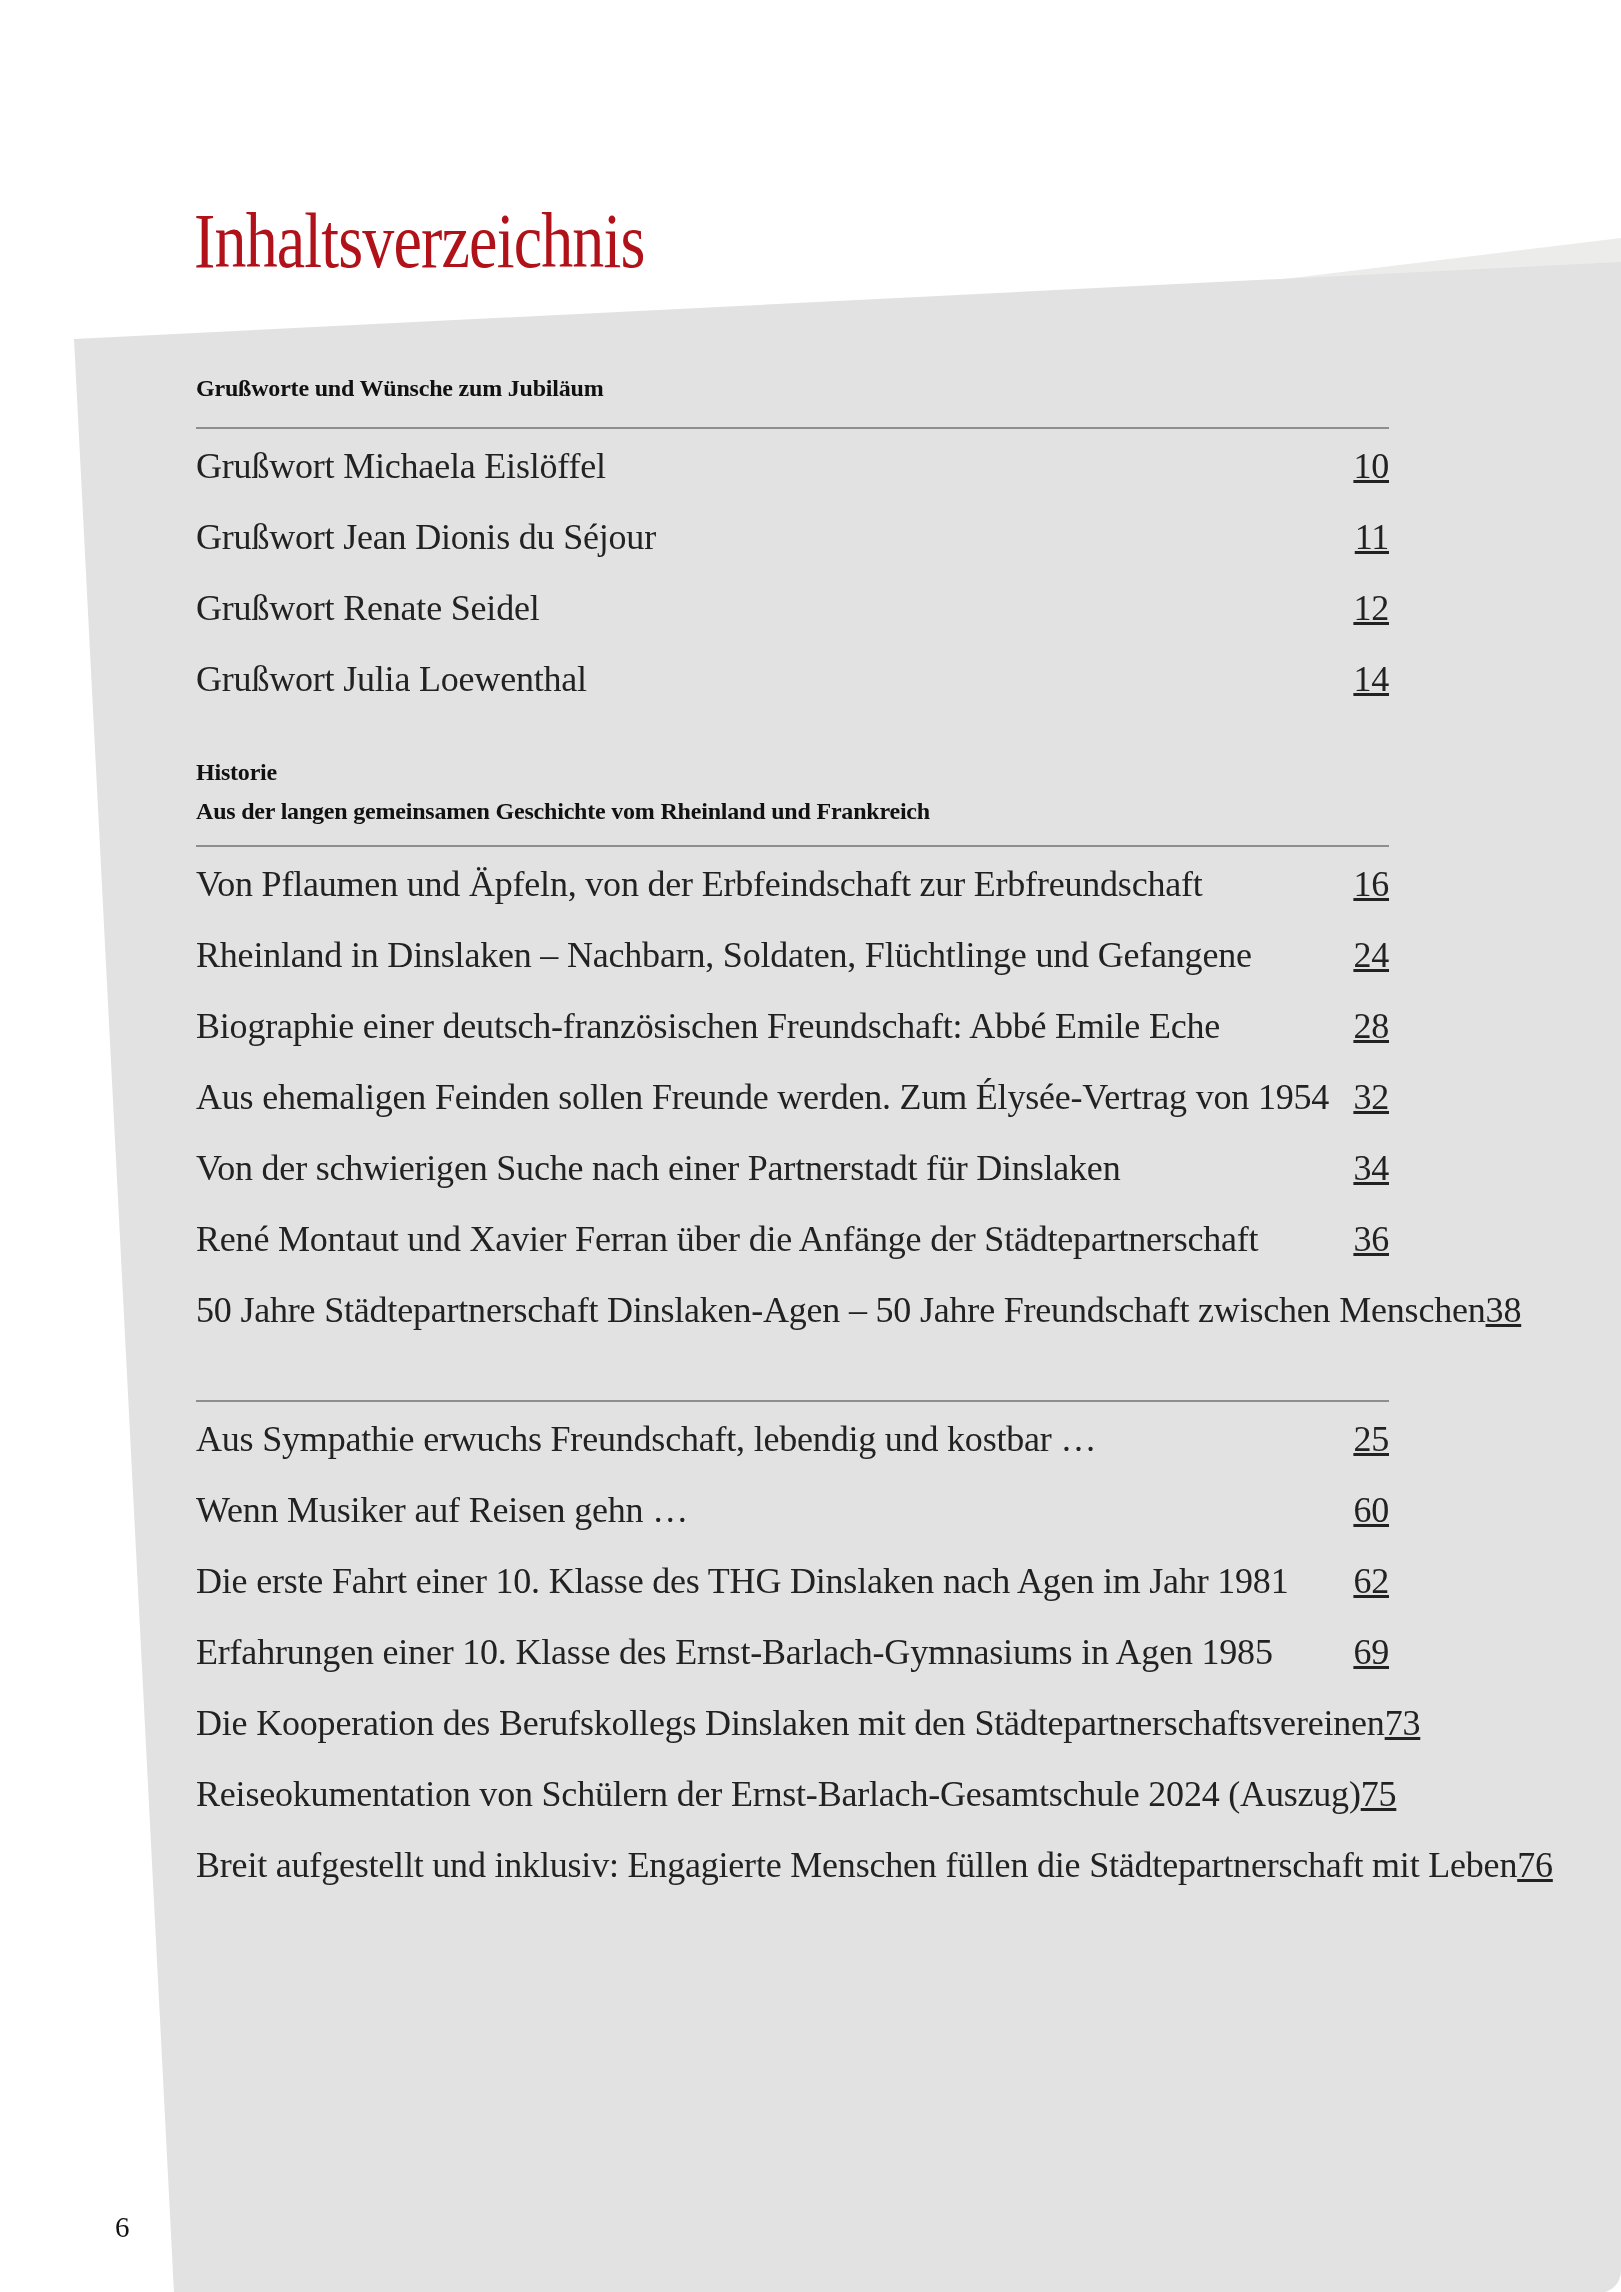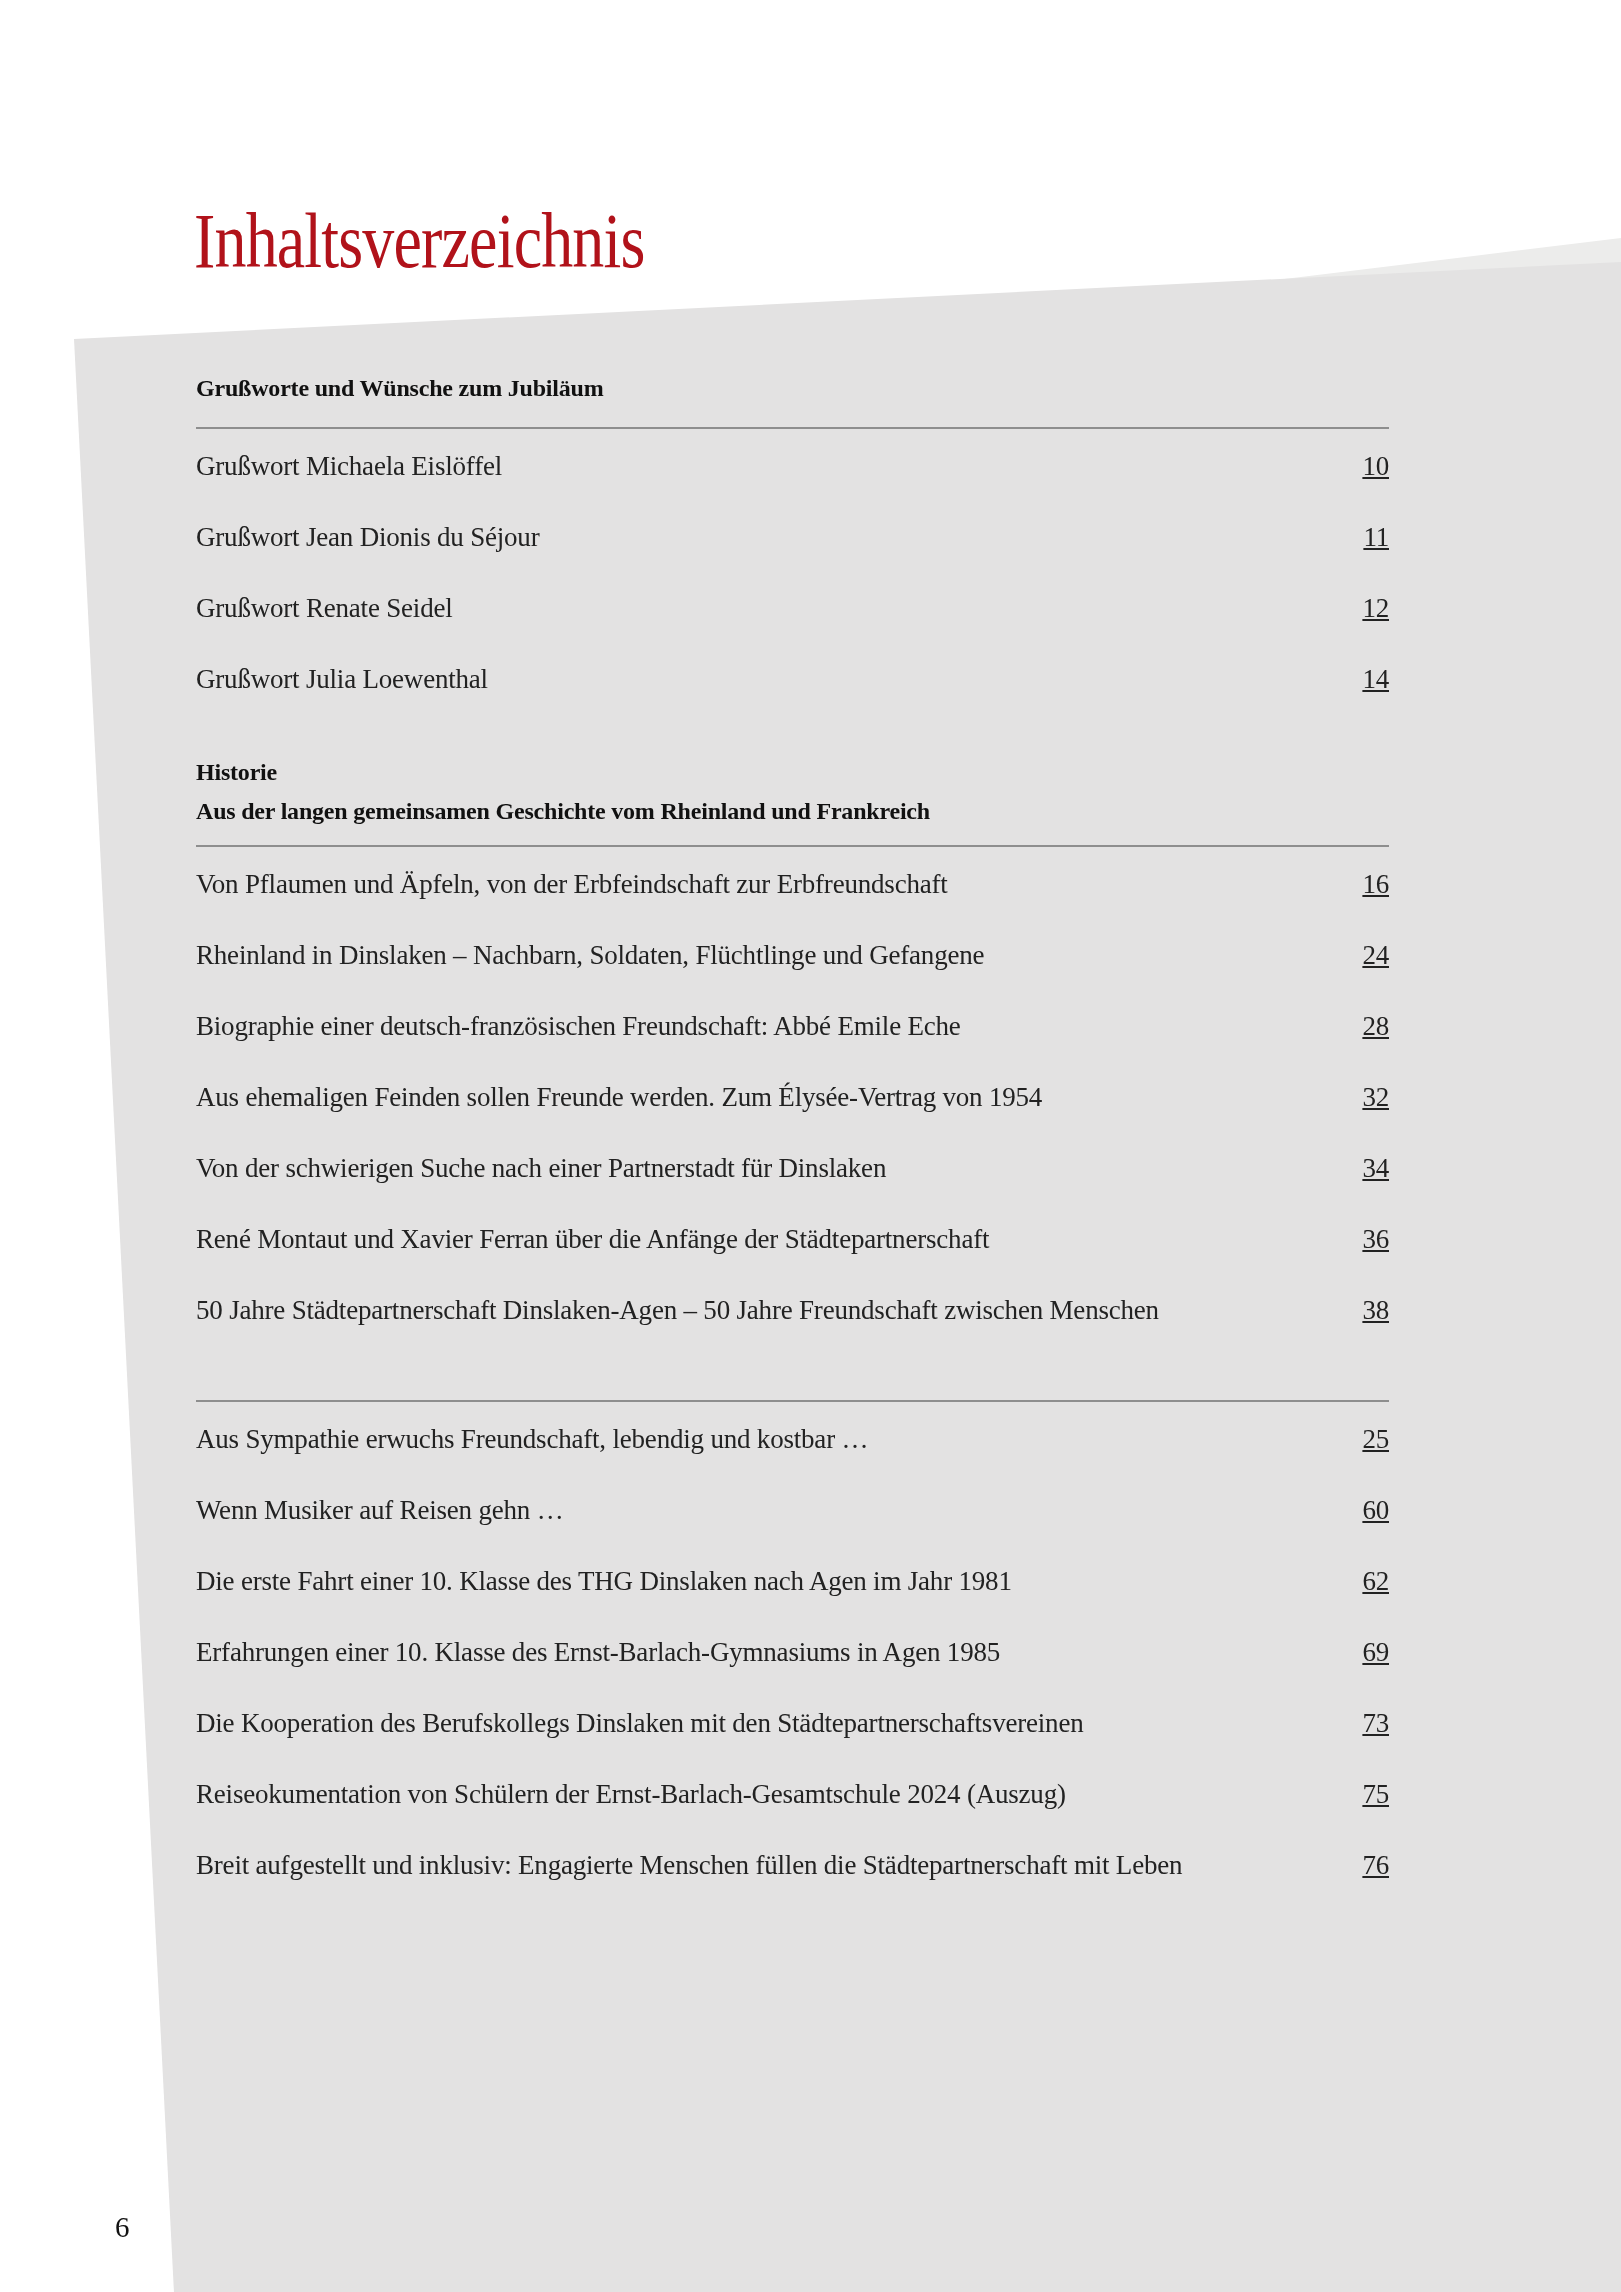--- a/index.html
+++ b/index.html
@@ -4,20 +4,21 @@
 <style>
   html, body { margin: 0; padding: 0; background: #ffffff; }
   .page {
     position: relative;
     width: 1621px;
     height: 2293px;
     background: #ffffff;
     overflow: hidden;
     font-family: "Liberation Serif", "DejaVu Serif", serif;
     color: #1e1e1e;
+    border-radius: 22px;
   }
   
   .panel-accent {
     position: absolute; inset: 0;
     background: #ececeb;
     clip-path: polygon(843px 333px, 1621px 238px, 1621px 412px, 863px 421px);
   }
   .panel {
     position: absolute; inset: 0;
     background: #e3e2e2;
@@ -59,21 +60,21 @@
   .s2 .rule { margin-top: 13.7px; }
   .s3 { top: 1382px; }
   .s3 .rule { margin-top: 17.6px; }
   .rows { margin-top: 2px; }
   .row {
     display: flex;
     justify-content: space-between;
     align-items: baseline;
     height: 71px;
     line-height: 71px;
-    font-size: 27px;
+    font-size: 36px;
     color: #222222;
     letter-spacing: -0.2px;
   }
   .row .t { white-space: nowrap; }
   .row .n { text-align: right; text-decoration: underline; }
   .folio {
     position: absolute;
     left: 115px; top: 2213px;
     font-size: 29px;
     line-height: 29px;

